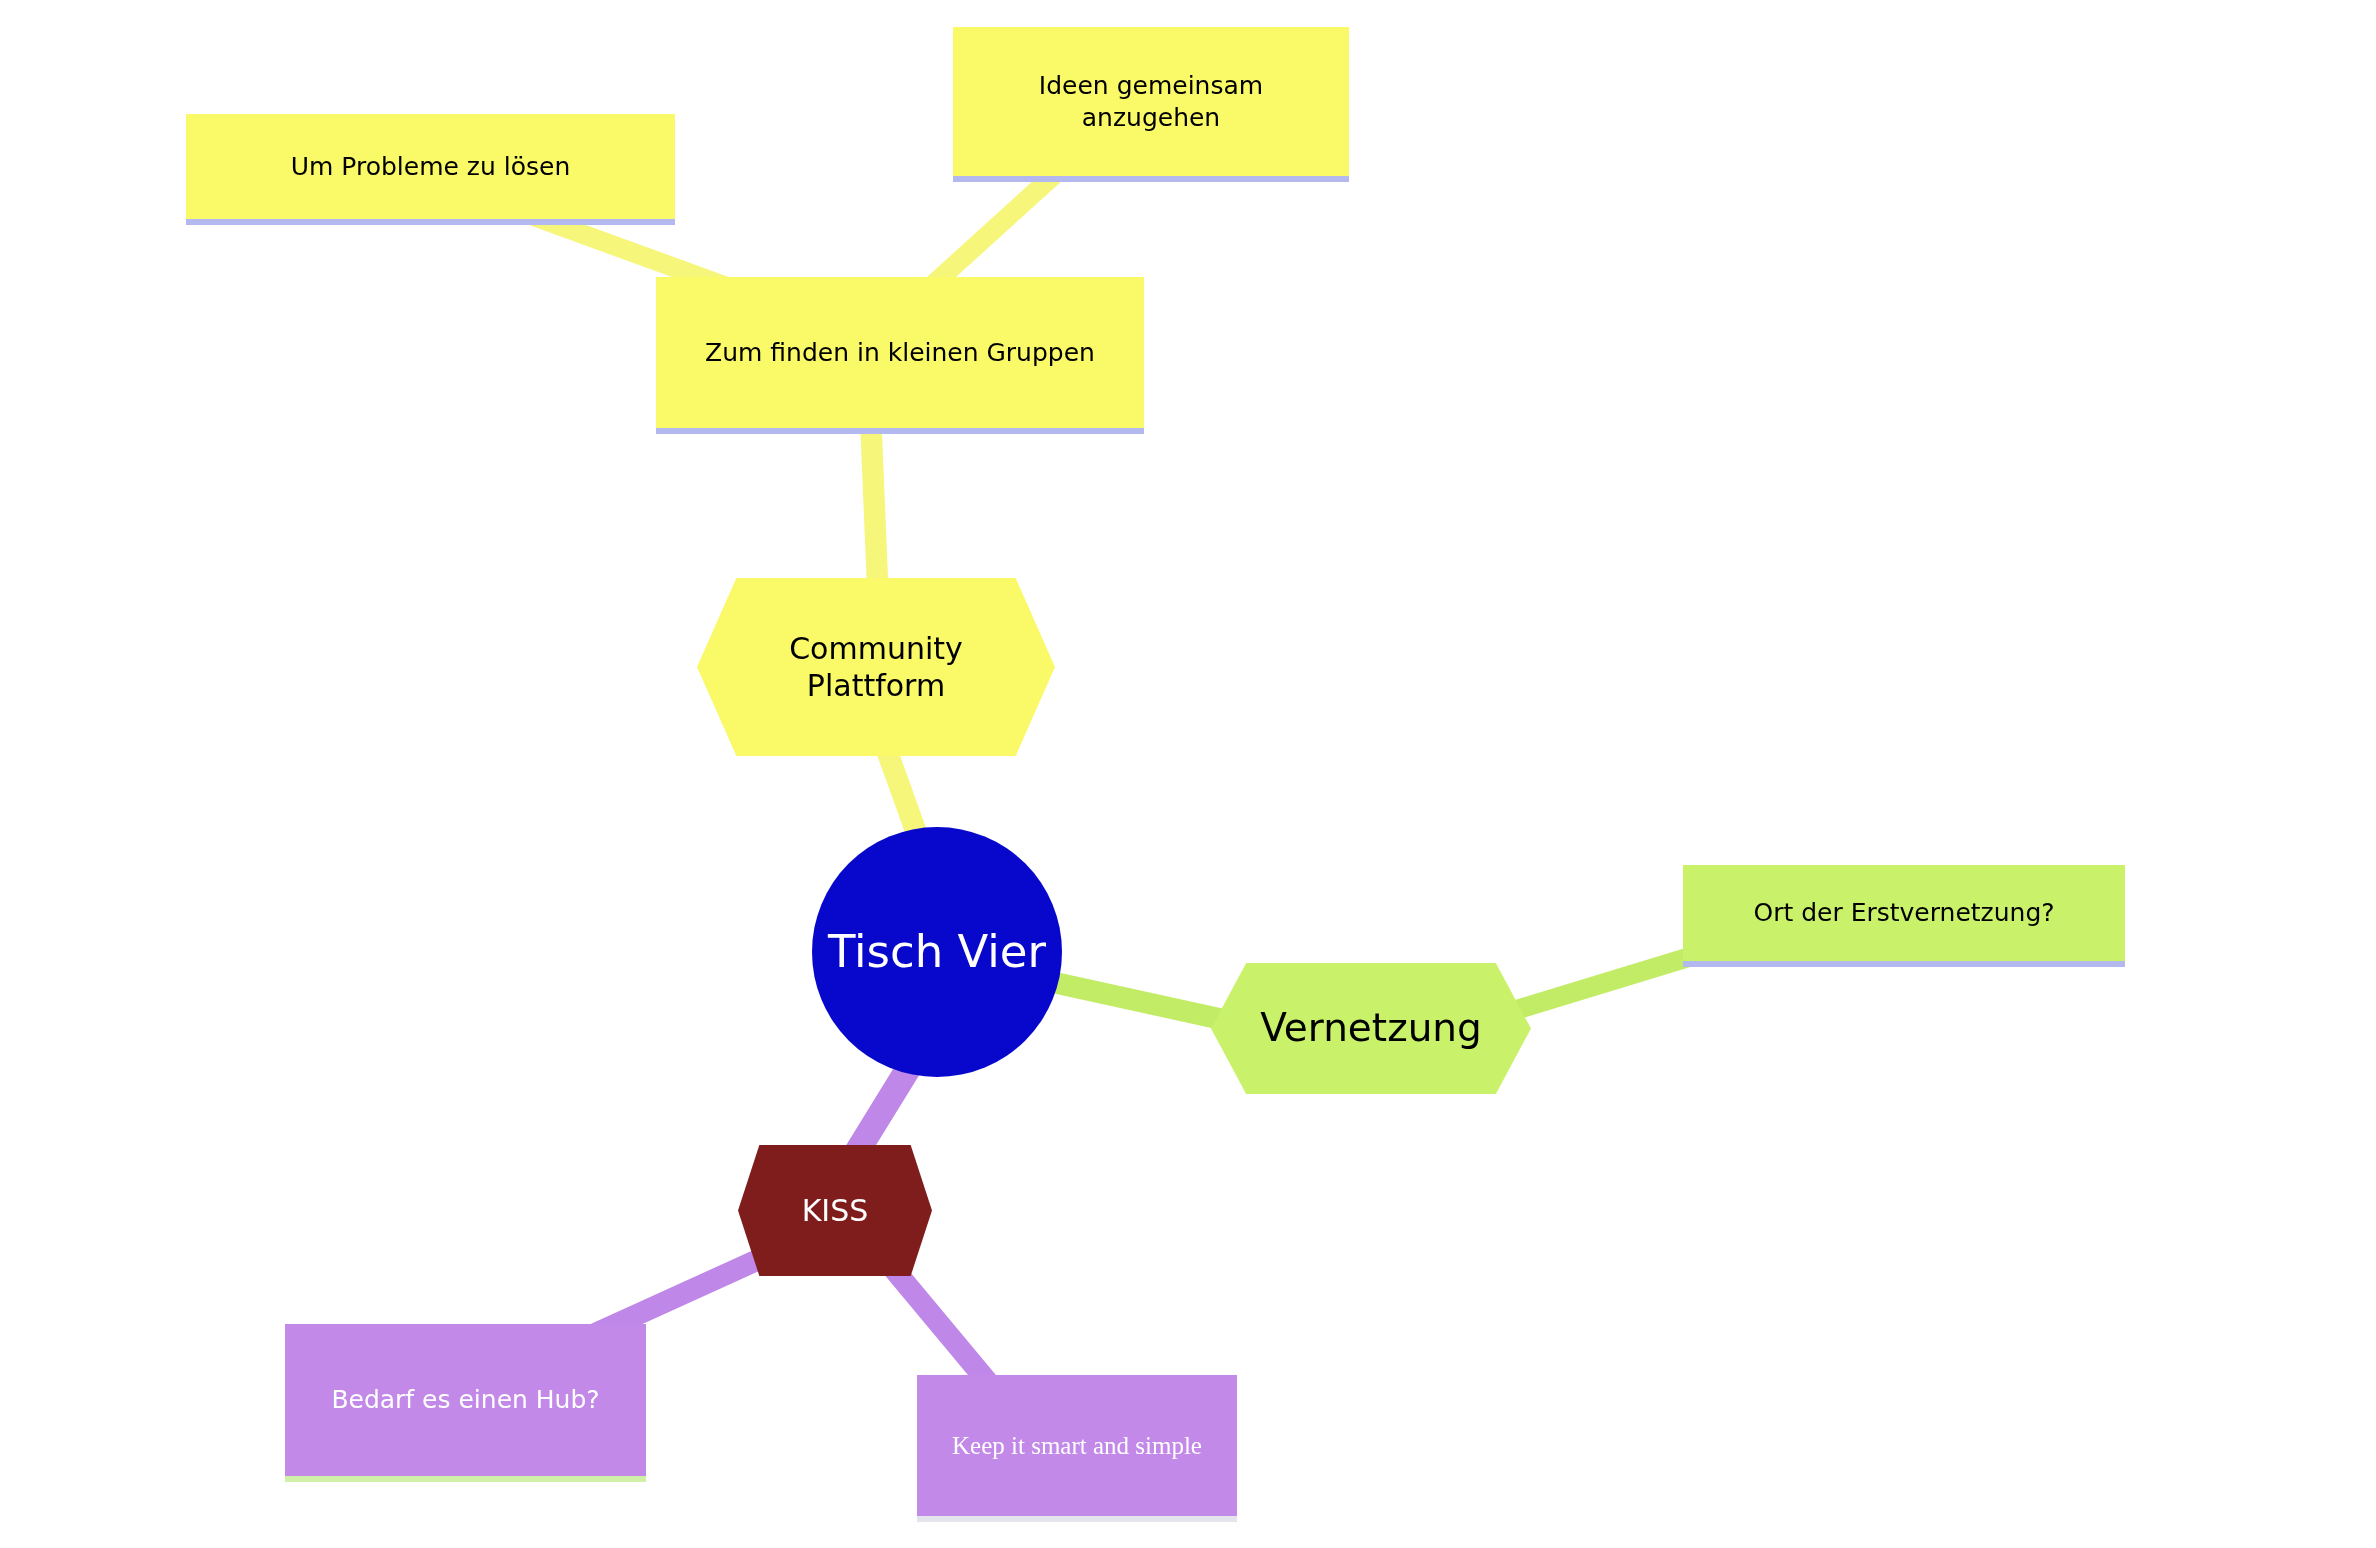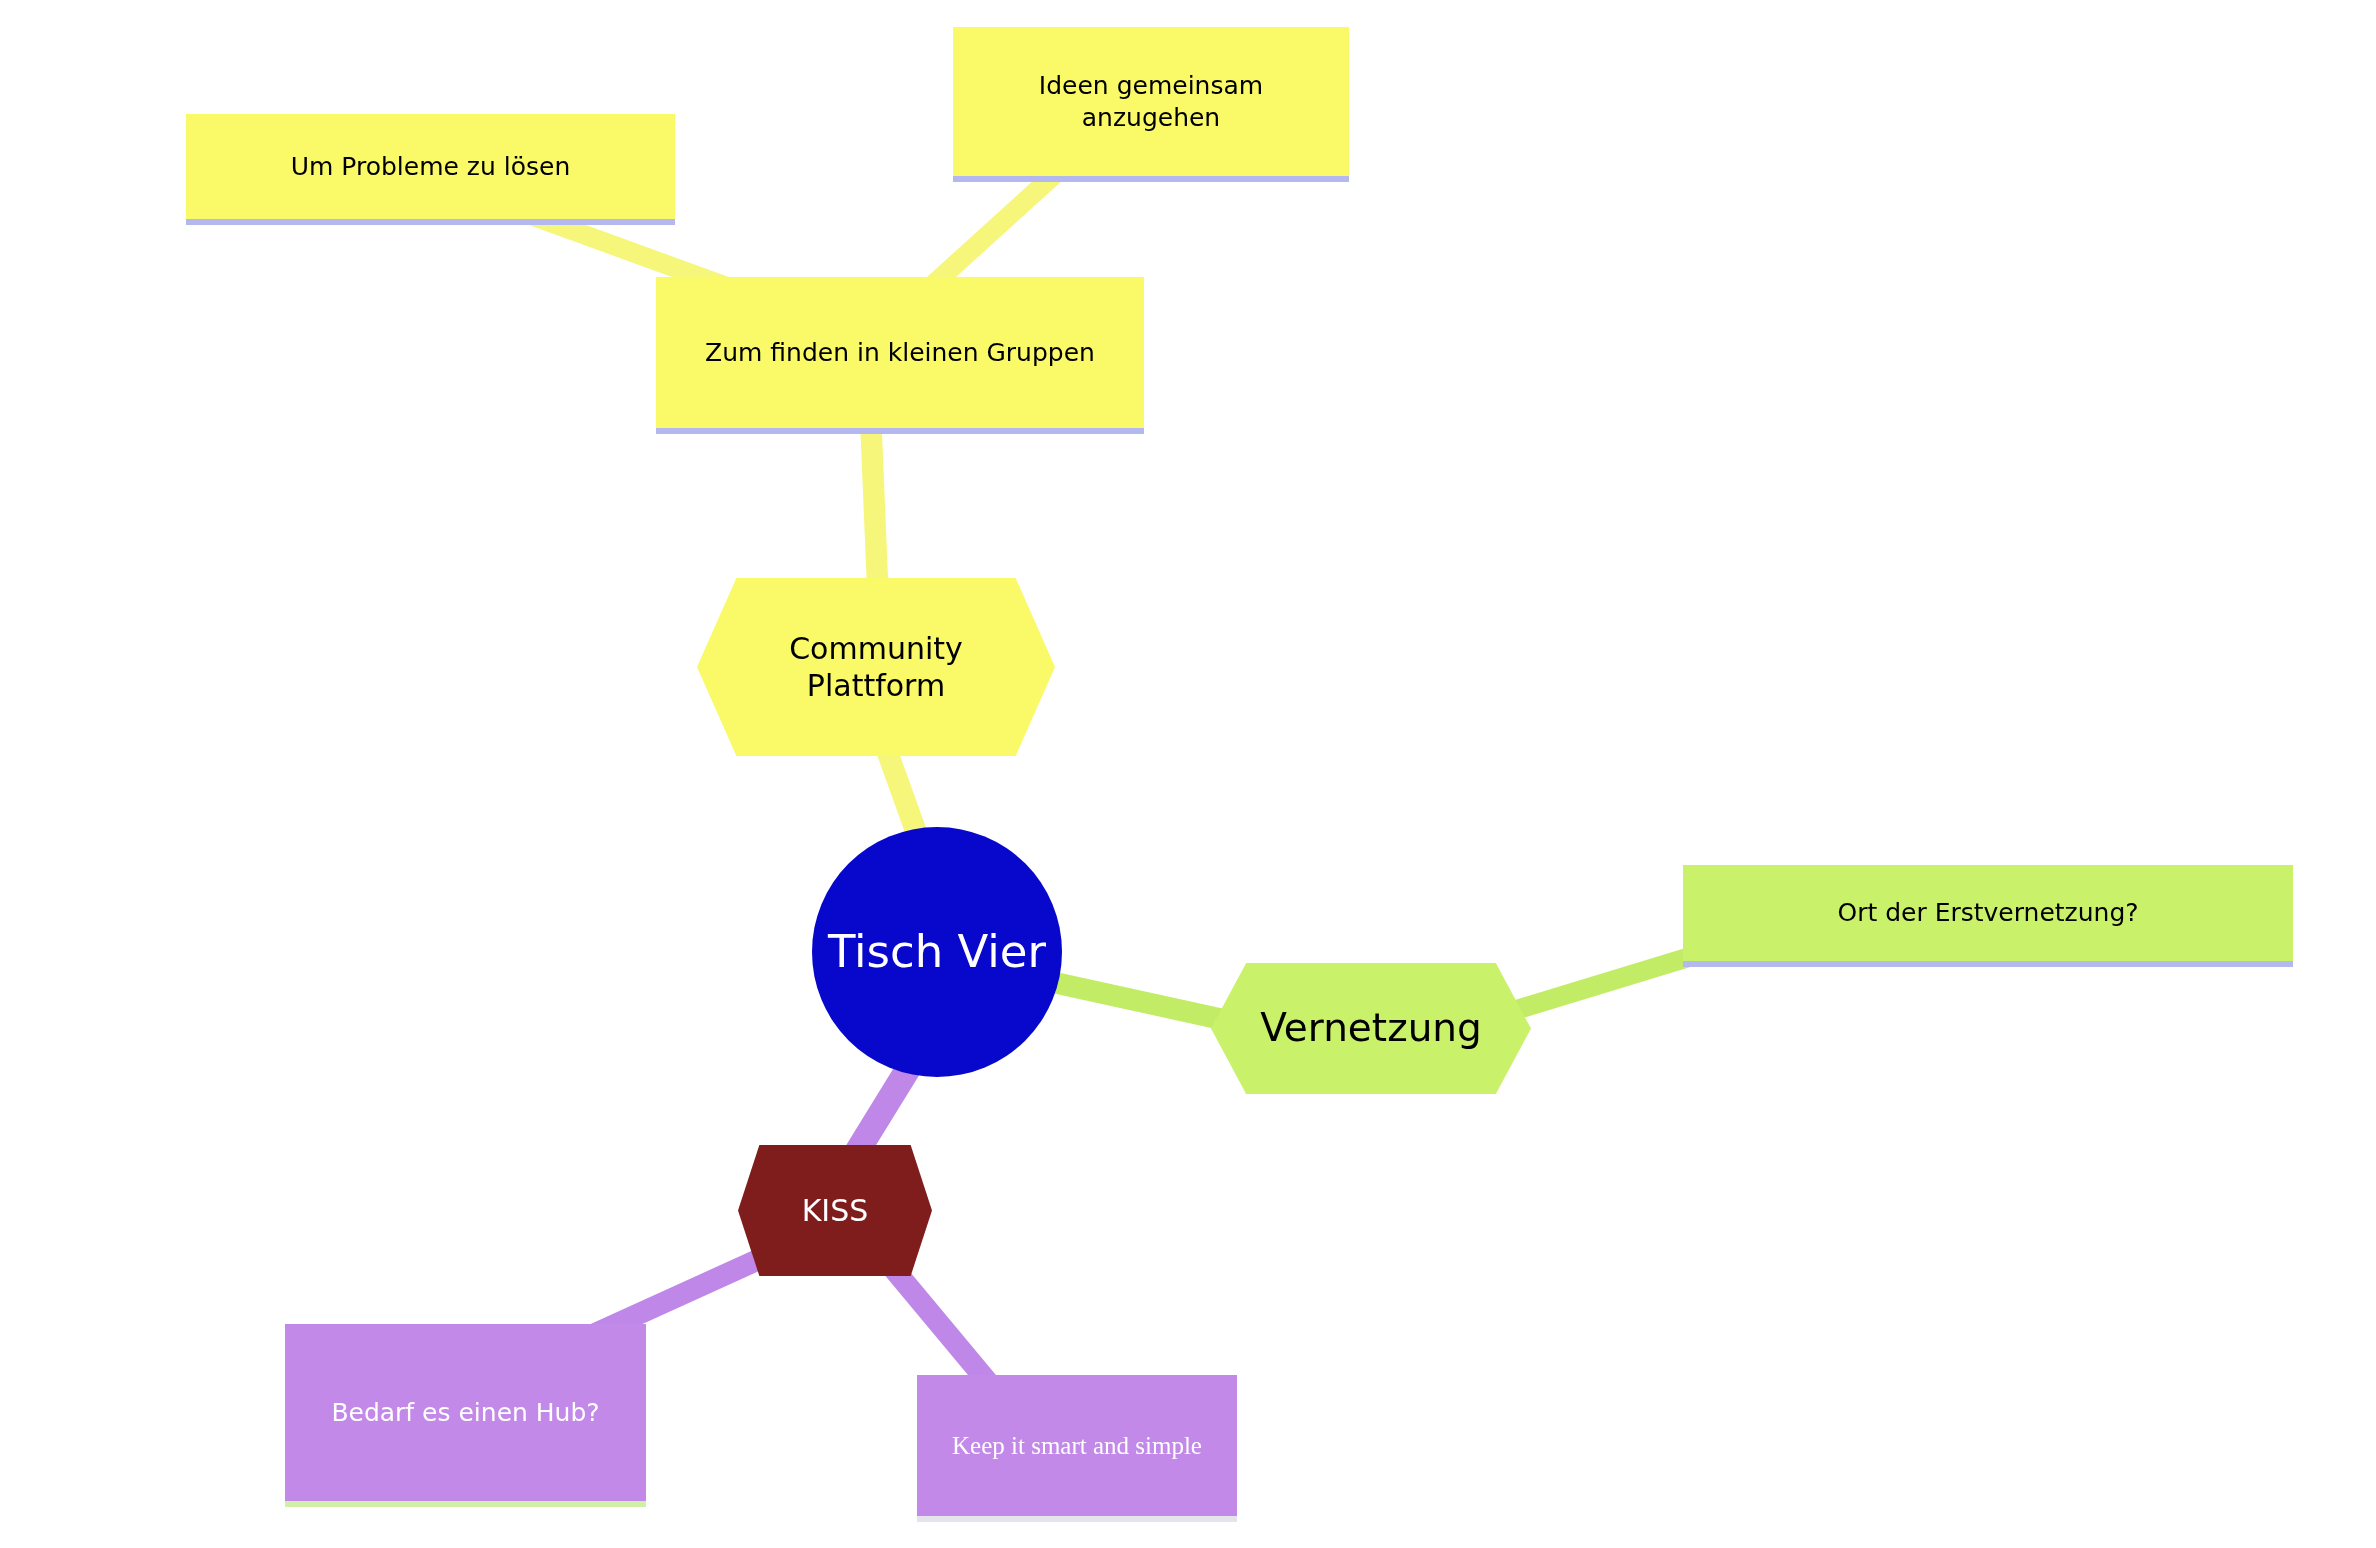--- a/index.html
+++ b/index.html
@@ -105,29 +105,29 @@
   </div>
 
   <div class="node hex green" style="left:1211px; top:963px; width:320px; height:131px;">
     <span>Vernetzung</span>
   </div>
 
   <div class="node root-circle" style="left:812px; top:827px; width:250px; height:250px;">
     <span>Tisch Vier</span>
   </div>
 
-  <div class="node rect green" style="left:1683px; top:865px; width:610px; height:102px;">
+  <div class="node rect green" style="left:1683px; top:865px; width:442px; height:102px;">
     <span>Ort der Erstvernetzung?</span>
   </div>
 
   <div class="node hex purple" style="left:738px; top:1145px; width:194px; height:131px;">
     <span>KISS</span>
   </div>
 
-  <div class="node rect purple u-green" style="left:285px; top:1324px; width:361px; height:183px;">
+  <div class="node rect purple u-green" style="left:285px; top:1324px; width:361px; height:158px;">
     <span>Bedarf es einen Hub?</span>
   </div>
 
   <div class="node rect purple u-gray" style="left:917px; top:1375px; width:320px; height:147px;">
     <span>Keep it smart and simple</span>
   </div>
 
 </div>
 
 

